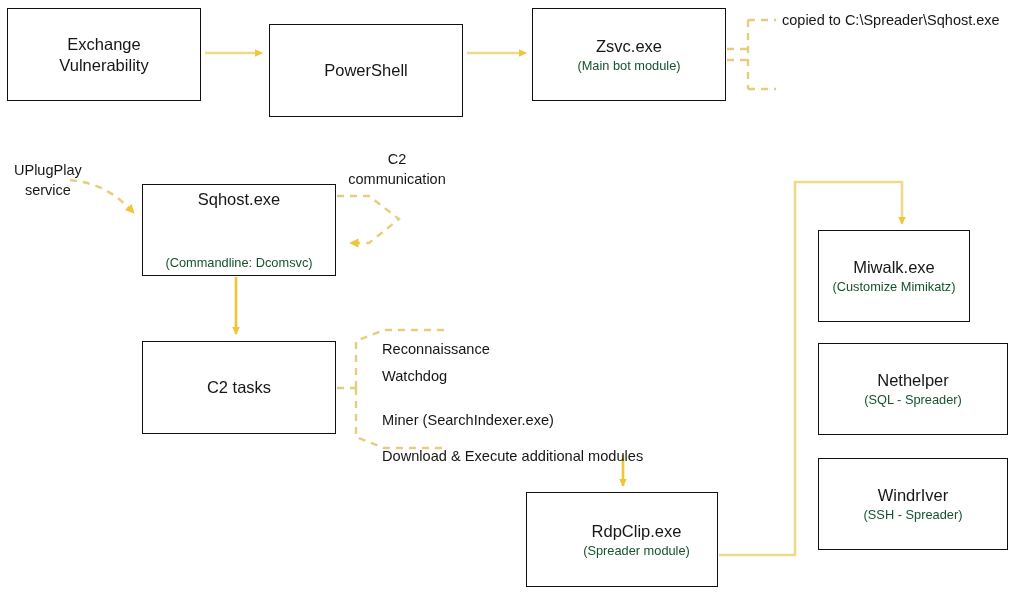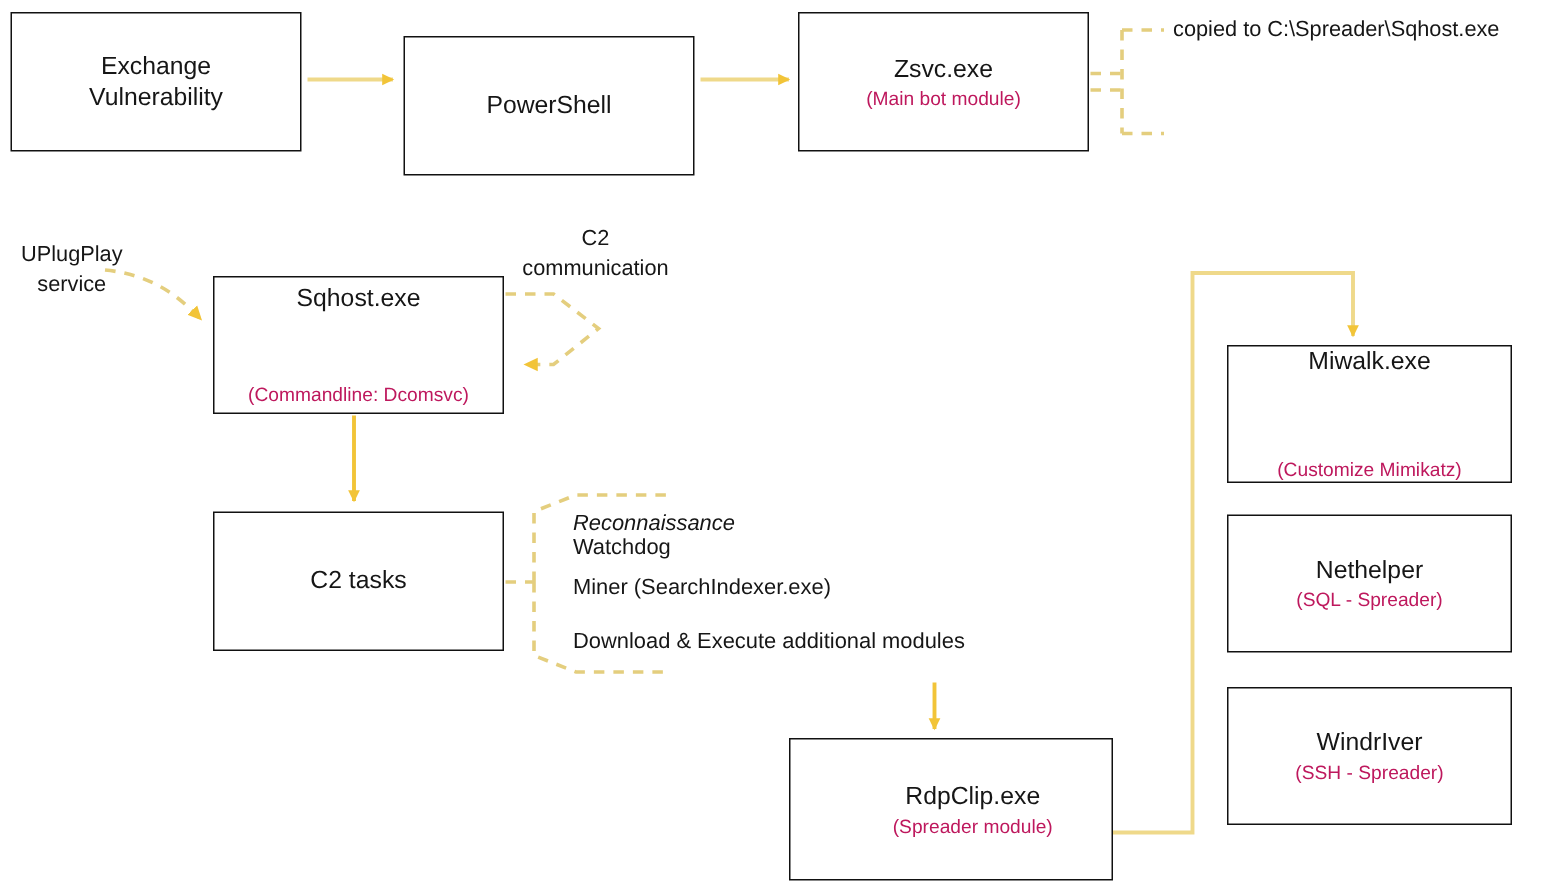--- a/index.html
+++ b/index.html
@@ -44,21 +44,21 @@
   .node .title {
     font-size: 16.5px;
     color: #161616;
     white-space: nowrap;
   }
   .node .title.wrap {
     white-space: normal;
   }
   .node .sub {
     font-size: 12.8px;
-    color: #be185d;
+    color: #14532d;
     margin-top: 2px;
     white-space: nowrap;
   }
   
   .label {
     position: absolute;
     font-size: 14.5px;
     color: #161616;
     line-height: 1.35;
     white-space: nowrap;
@@ -152,26 +152,26 @@
 
   <div class="node" style="left:142px; top:184px; width:194px; height:92px;gap:44px;">
     <div class="title">Sqhost.exe</div>
     <div class="sub">(Commandline: Dcomsvc)</div>
   </div>
 
   <div class="node" style="left:142px; top:341px; width:194px; height:93px;">
     <div class="title">C2 tasks</div>
   </div>
 
-  <div class="node" style="left:526px; top:492px; width:216px; height:95px;padding-left:29px;">
+  <div class="node" style="left:526px; top:492px; width:192px; height:95px;padding-left:29px;">
     <div class="title">RdpClip.exe</div>
     <div class="sub">(Spreader module)</div>
   </div>
 
-  <div class="node" style="left:818px; top:230px; width:190px; height:92px;justify-content:space-between;">
+  <div class="node" style="left:818px; top:230px; width:152px; height:92px;">
     <div class="title">Miwalk.exe</div>
     <div class="sub">(Customize Mimikatz)</div>
   </div>
 
   <div class="node" style="left:818px; top:343px; width:190px; height:92px;">
     <div class="title">Nethelper</div>
     <div class="sub">(SQL - Spreader)</div>
   </div>
 
   <div class="node" style="left:818px; top:458px; width:190px; height:92px;">
@@ -186,19 +186,19 @@
     <div>UPlugPlay</div>
     <div>service</div>
   </div>
 
   <div class="label center" style="left:347px; top:150px; width:100px;">
     <div>C2</div>
     <div>communication</div>
   </div>
 
   <div class="tasklist" style="left:382px; top:341px;">
-    <div style="font-style:italic;">Reconnaissance</div>
-    <div style="margin-bottom:11px;">Watchdog</div>
+    <div style="margin-bottom:11px;">Reconnaissance</div>
+    <div style="margin-bottom:28px;">Watchdog</div>
     <div style="margin-bottom:20px;">Miner (SearchIndexer.exe)</div>
     <div>Download &amp; Execute additional modules</div>
   </div>
 
 </div>
 
 </body></html>

